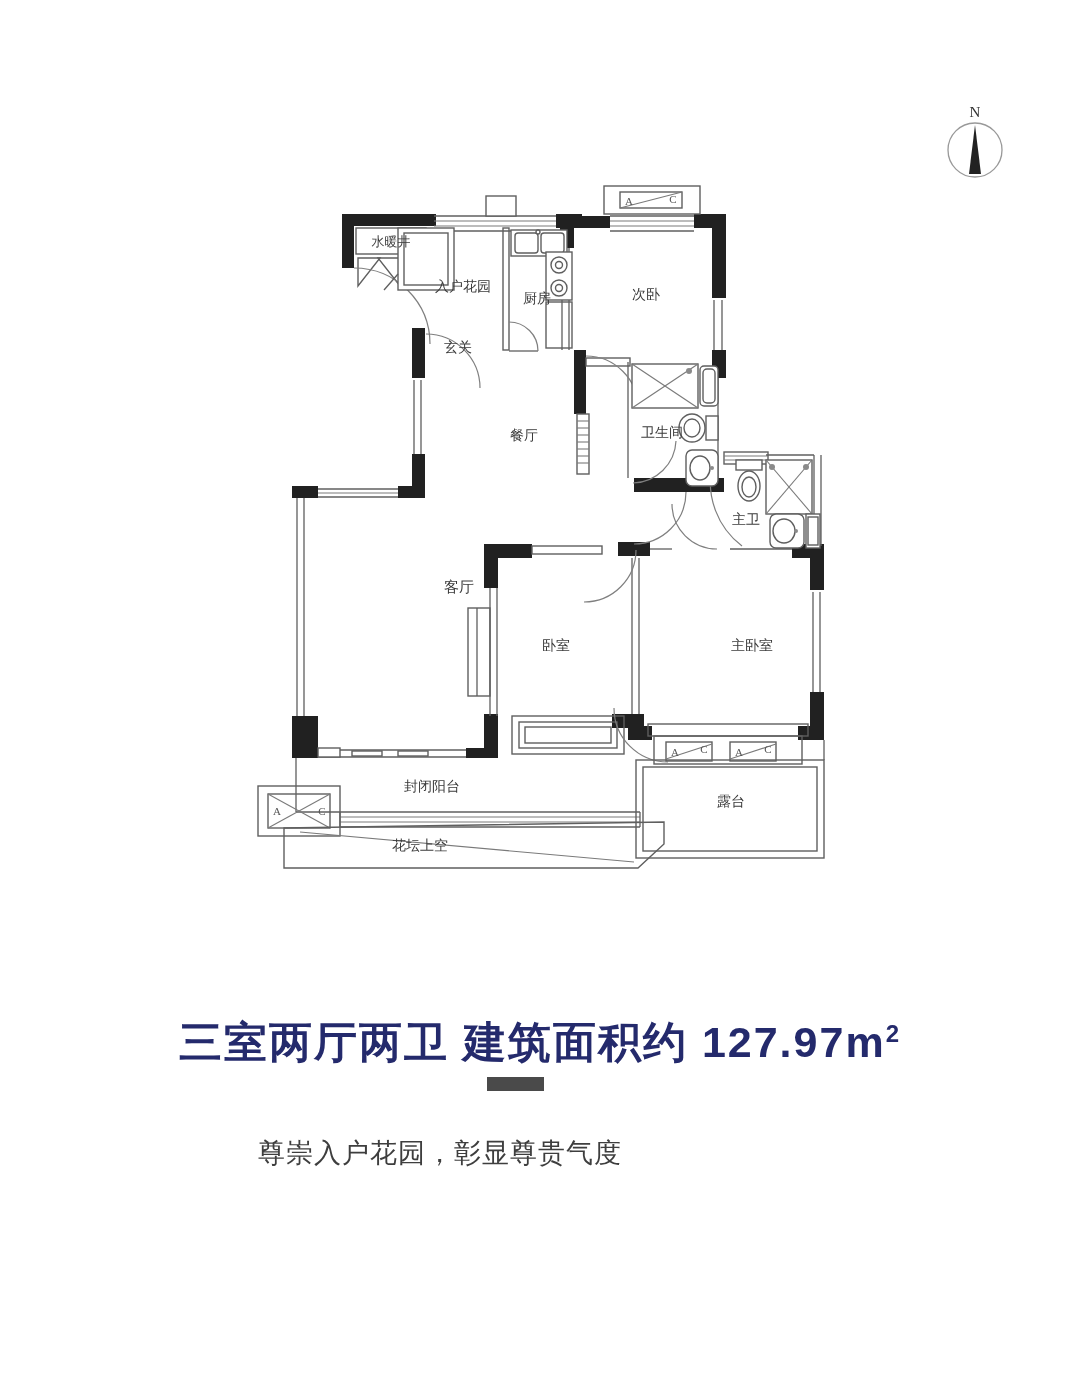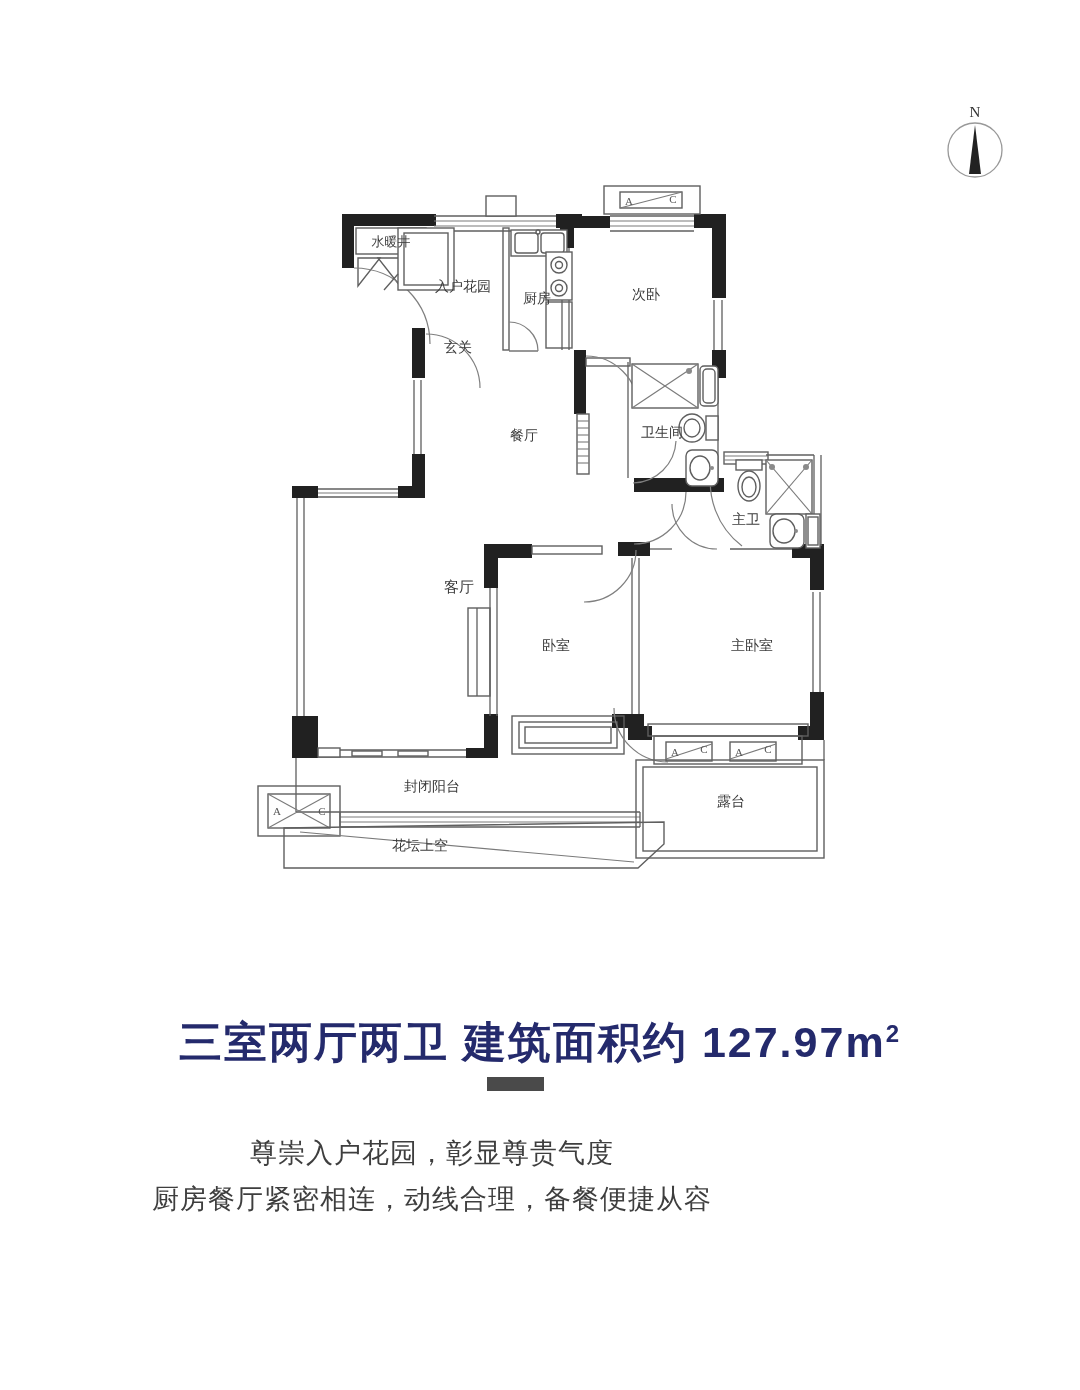--- a/index.html
+++ b/index.html
@@ -12,21 +12,21 @@
   .ln{stroke:#5f5f5f;stroke-width:1.3;}
   .lnl{stroke:#7a7a7a;stroke-width:1.1;}
   .arc{fill:none;stroke:#7f7f7f;stroke-width:1.2;}
   .lbl{font-family:"Liberation Sans",sans-serif;fill:#3a3a3a;text-anchor:middle;}
   .acl{font-family:"Liberation Serif",serif;fill:#555;text-anchor:middle;font-size:11px;}
   .compass-n{font-family:"Liberation Serif",serif;fill:#333;text-anchor:middle;font-size:15px;}
   .title-wrap{position:absolute;left:0;top:998px;width:1080px;text-align:center;
               color:#242a6c;font-weight:bold;font-size:43px;letter-spacing:2px;margin-top:16px;}
   .title-wrap sup{font-size:24px;}
   .divider{position:absolute;left:487px;top:1077px;width:57px;height:14px;background:#4a4a4a;}
-  .desc{position:absolute;left:0;top:1130px;width:864px;text-align:center;
+  .desc{position:absolute;left:8px;top:1130px;width:864px;text-align:center;
         color:#3e3e3e;font-size:27px;line-height:46px;letter-spacing:1px;}
   .desc p{margin:0;}
 </style>
 </head>
 <body>
 
 <div class="page">
 
 <svg width="1080" height="1390" viewBox="0 0 1080 1390">
 
@@ -298,16 +298,15 @@
     <text class="lbl" font-size="14" x="731" y="806">露台</text>
   </g>
 </svg>
 
   <div class="title-wrap"><span>三室两厅两卫 建筑面积约 127.97m</span><sup>2</sup></div>
 
   <div class="divider"></div>
 
   <div class="desc">
     <p>尊崇入户花园，彰显尊贵气度</p>
-    <p>厨房餐厅紧密相连，动线合理，备餐便捷从容</p>
   </div>
 
 </div>
 
 </body></html>

